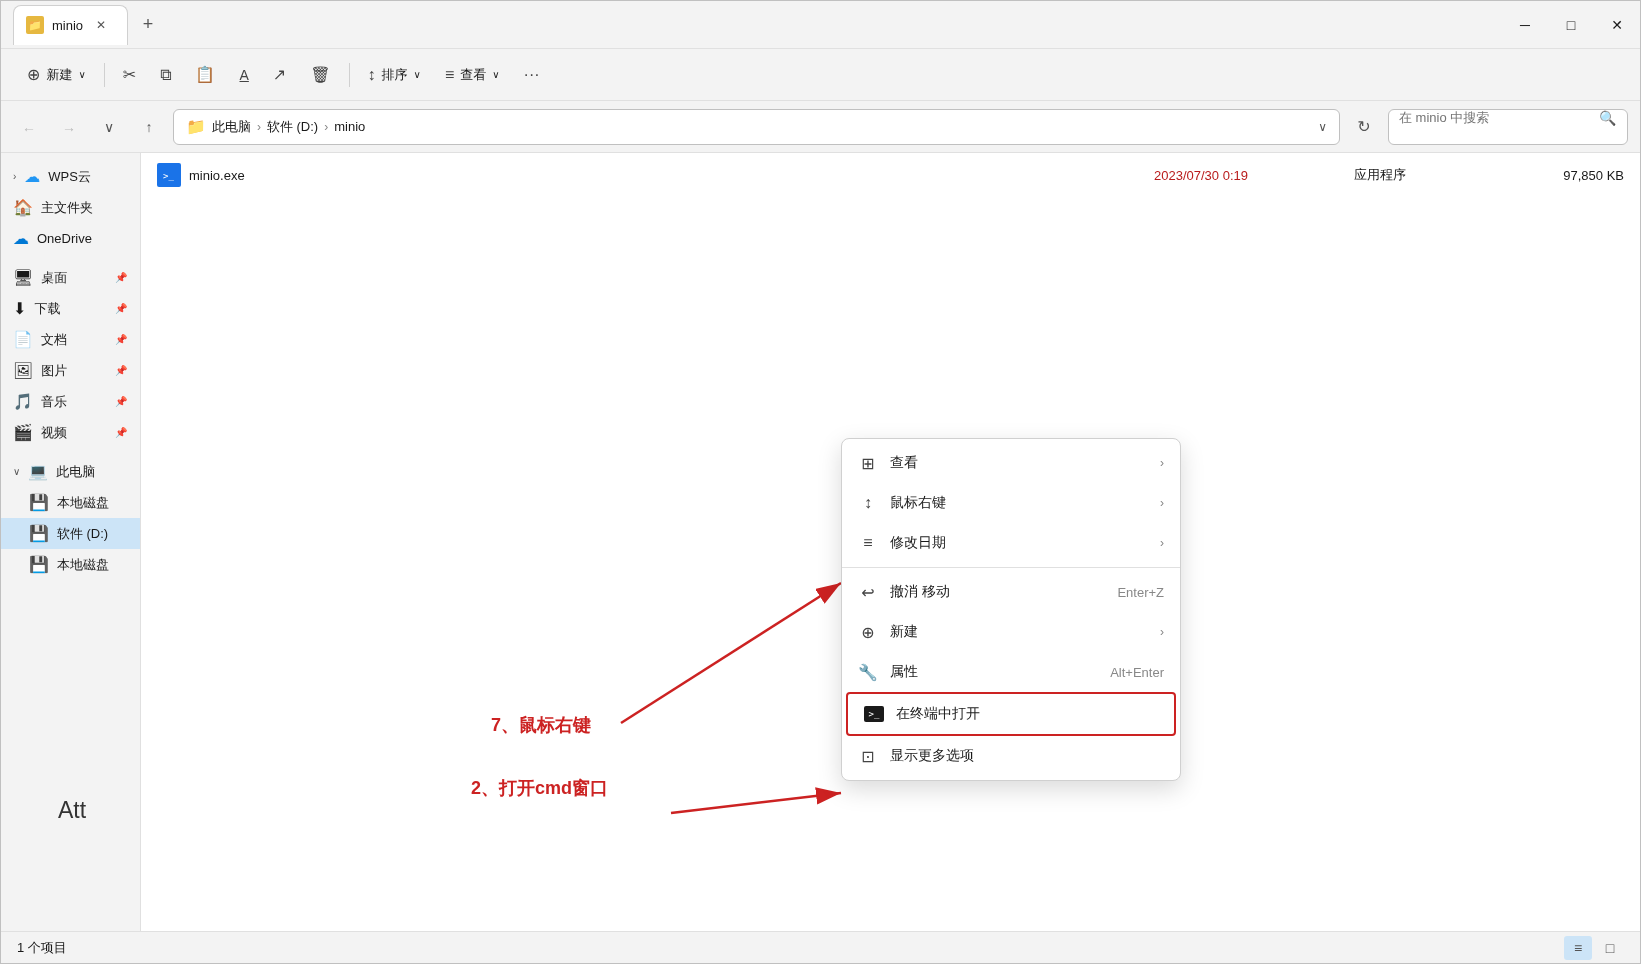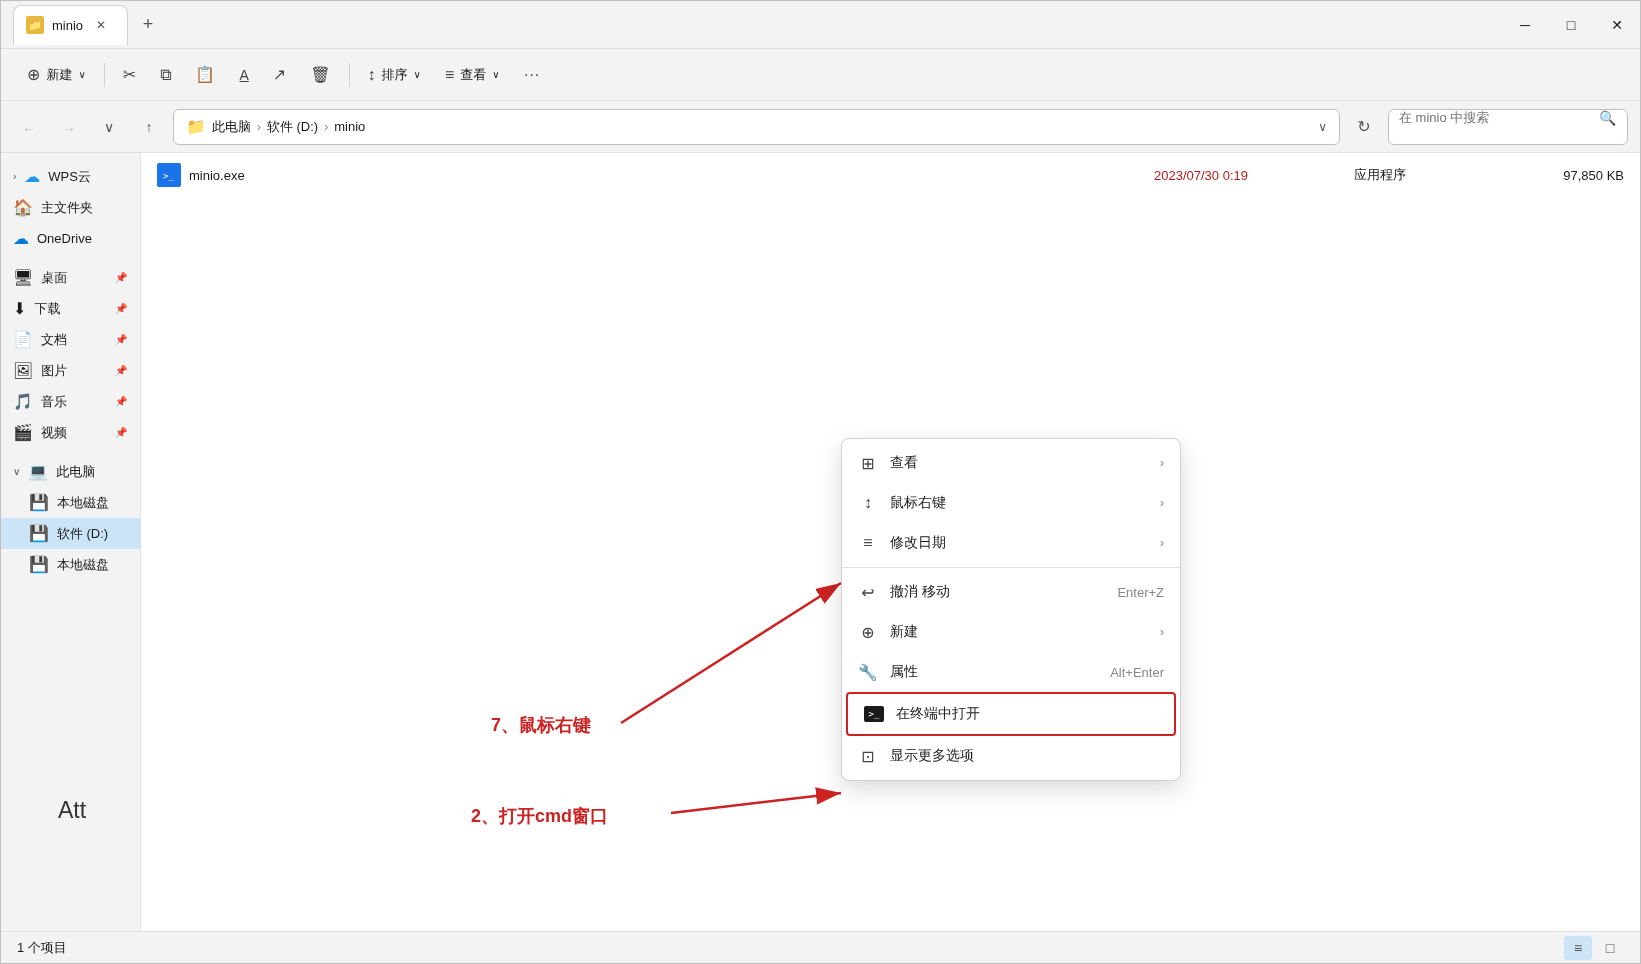--- a/index.html
+++ b/index.html
@@ -702,21 +702,21 @@
             <polygon points="0 0, 10 3.5, 0 7" fill="#cc2222"></polygon>
           </marker>
         </defs>
 
         <line x1="480" y1="570" x2="700" y2="430" stroke="#cc2222" stroke-width="2.5" marker-end="url(#arrowhead)"></line>
 
         <line x1="530" y1="660" x2="700" y2="640" stroke="#cc2222" stroke-width="2.5" marker-end="url(#arrowhead)"></line>
       </svg>
 
       <div class="annotation-text" style="left: 350px; top: 560px;">7、鼠标右键</div>
-      <div class="annotation-text" style="left: 330px; top: 651px; text-align: center;">2、打开cmd窗口</div>
+      <div class="annotation-text" style="left: 330px; top: 623px; text-align: center;">2、打开cmd窗口</div>
 
     </div>
   </div>
 
   <div class="statusbar">
     <span class="status-text">1 个项目</span>
     <div class="status-views">
       <div class="view-btn active">≡</div>
       <div class="view-btn">□</div>
     </div>

